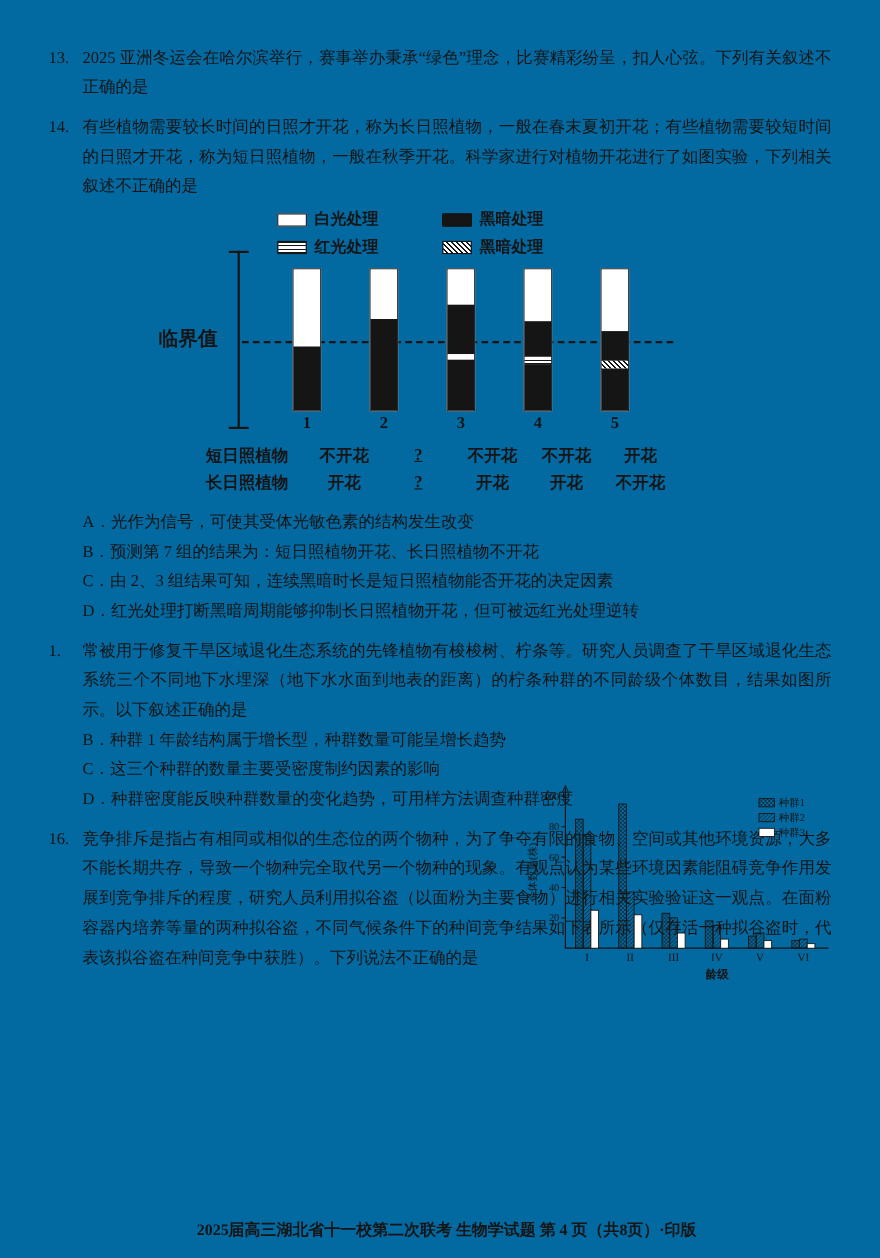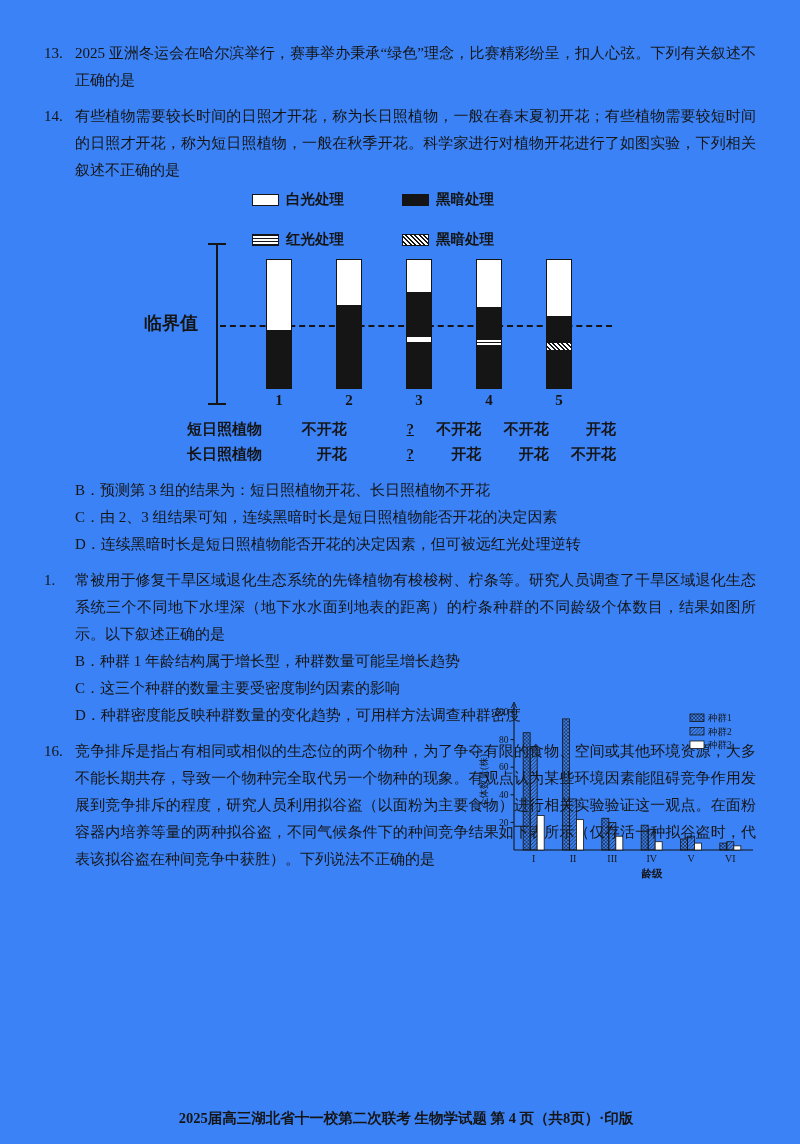--- a/index.html
+++ b/index.html
@@ -1,31 +1,31 @@
 <!DOCTYPE html>
 <html><head>
 <meta charset="utf-8">
 <style>
   * { margin:0; padding:0; box-sizing:border-box; }
   html,body { background:#e8e8e8; }
   body { font-family:"Liberation Serif","DejaVu Serif",serif; color:#151515; }
   .page {
-    width:800px; height:1144px; background:#3b82f6; margin:0 auto;
+    width:800px; height:1144px; background:#0369a1; margin:0 auto;
     padding:40px 44px 0 44px; position:relative; overflow:hidden;
   }
   .question { margin-bottom:9px; }
   .q-head { display:flex; }
   .q-num { flex:0 0 31px; font-size:15px; line-height:27px; }
   .q-stem { flex:1; font-size:15px; line-height:27px; text-align:justify; }
   .options { margin-left:31px; }
   .option { font-size:15px; line-height:27px; text-align:justify; }
 
   
   .fig14 { width:472px; margin:6px 0 10px 100px; font-size:15px; }
-  .fig-legend { display:grid; grid-template-columns:150px 160px; row-gap:21px; margin-left:108px; }
+  .fig-legend { display:grid; grid-template-columns:150px 160px; row-gap:6px; margin-left:108px; }
   .legend-item { display:flex; align-items:center; gap:7px; font-weight:bold; font-size:14.5px; }
   .swatch { width:27px; height:12px; border:1.3px solid #151515; flex:0 0 27px; }
   .pat-white  { background:#ffffff; }
   .pat-black  { background:#151515; }
   .pat-red    { background:repeating-linear-gradient(0deg,#151515 0 1px,#ffffff 1px 3px); }
   .pat-farred { background:repeating-linear-gradient(45deg,#ffffff 0 2px,#151515 2px 3.2px); }
 
   .fig-plot { position:relative; height:152px; margin-top:10px; }
   .fig-axis { position:absolute; left:72px; top:-16px; width:2px; height:162px; background:#151515; }
   .fig-axis::before, .fig-axis::after {
@@ -37,21 +37,21 @@
   .fig-dash { position:absolute; left:76px; right:4px; top:66px; border-top:2px dashed #151515; }
   .fig-bars { position:absolute; left:100px; top:0; display:flex; }
   .fig-bar-col { width:70px; display:flex; flex-direction:column; align-items:center; }
   .fig-bar { width:26px; height:130px; border:1.5px solid #151515; display:flex; flex-direction:column; background:#fff; position:relative; z-index:1; }
   .fig-bar .seg { width:100%; }
   .fig-bar-num { font-weight:bold; margin-top:3px; font-size:15px; line-height:16px; }
 
   .fig-rows { margin-top:6px; }
   .fig-row { display:flex; align-items:center; height:25px; }
   .fig-row-label { width:100px; font-weight:bold; padding-left:4px; font-size:15px;margin-left:39px; }
-  .fig-cell { width:70px; text-align:right; font-weight:bold; font-size:15px; }
+  .fig-cell { width:70px; text-align:center; font-weight:bold; font-size:15px; }
   .fig-cell.q { text-decoration:underline; }
 
   
   .q15-body { position:relative; }
   .q15-options { width:452px; }
   .q15-chart { position:absolute; right:0; top:52px; width:278px; }
   .q15-chart svg { display:block; width:278px; height:182px; font-family:inherit; }
 
   
   .footer { position:absolute; left:0; right:0; bottom:16px; text-align:center;
@@ -156,23 +156,24 @@
             <div class="fig-cell">开花</div>
             <div class="fig-cell q">?</div>
             <div class="fig-cell">开花</div>
             <div class="fig-cell">开花</div>
             <div class="fig-cell">不开花</div>
           </div>
         </div>
     </div>
 
     <div class="options">
-        <p class="option">B．预测第 3 组的结果为：短日照植物开花、长日照植物不开花</p>
+        <p class="option">A．光作为信号，可使其受体光敏色素的结构发生改变</p>
+        <p class="option">B．预测第 7 组的结果为：短日照植物开花、长日照植物不开花</p>
         <p class="option">C．由 2、3 组结果可知，连续黑暗时长是短日照植物能否开花的决定因素</p>
-        <p class="option">D．连续黑暗时长是短日照植物能否开花的决定因素，但可被远红光处理逆转</p>
+        <p class="option">D．红光处理打断黑暗周期能够抑制长日照植物开花，但可被远红光处理逆转</p>
       </div>
   </section>
 
   <section class="question">
     <div class="q-head">
       <span class="q-num">1.</span>
       <p class="q-stem">常被用于修复干旱区域退化生态系统的先锋植物有梭梭树、柠条等。研究人员调查了干旱区域退化生态系统三个不同地下水埋深（地下水水面到地表的距离）的柠条种群的不同龄级个体数目，结果如图所示。以下叙述正确的是</p>
     </div>
     <div class="q15-body">
       <div class="options q15-options">

